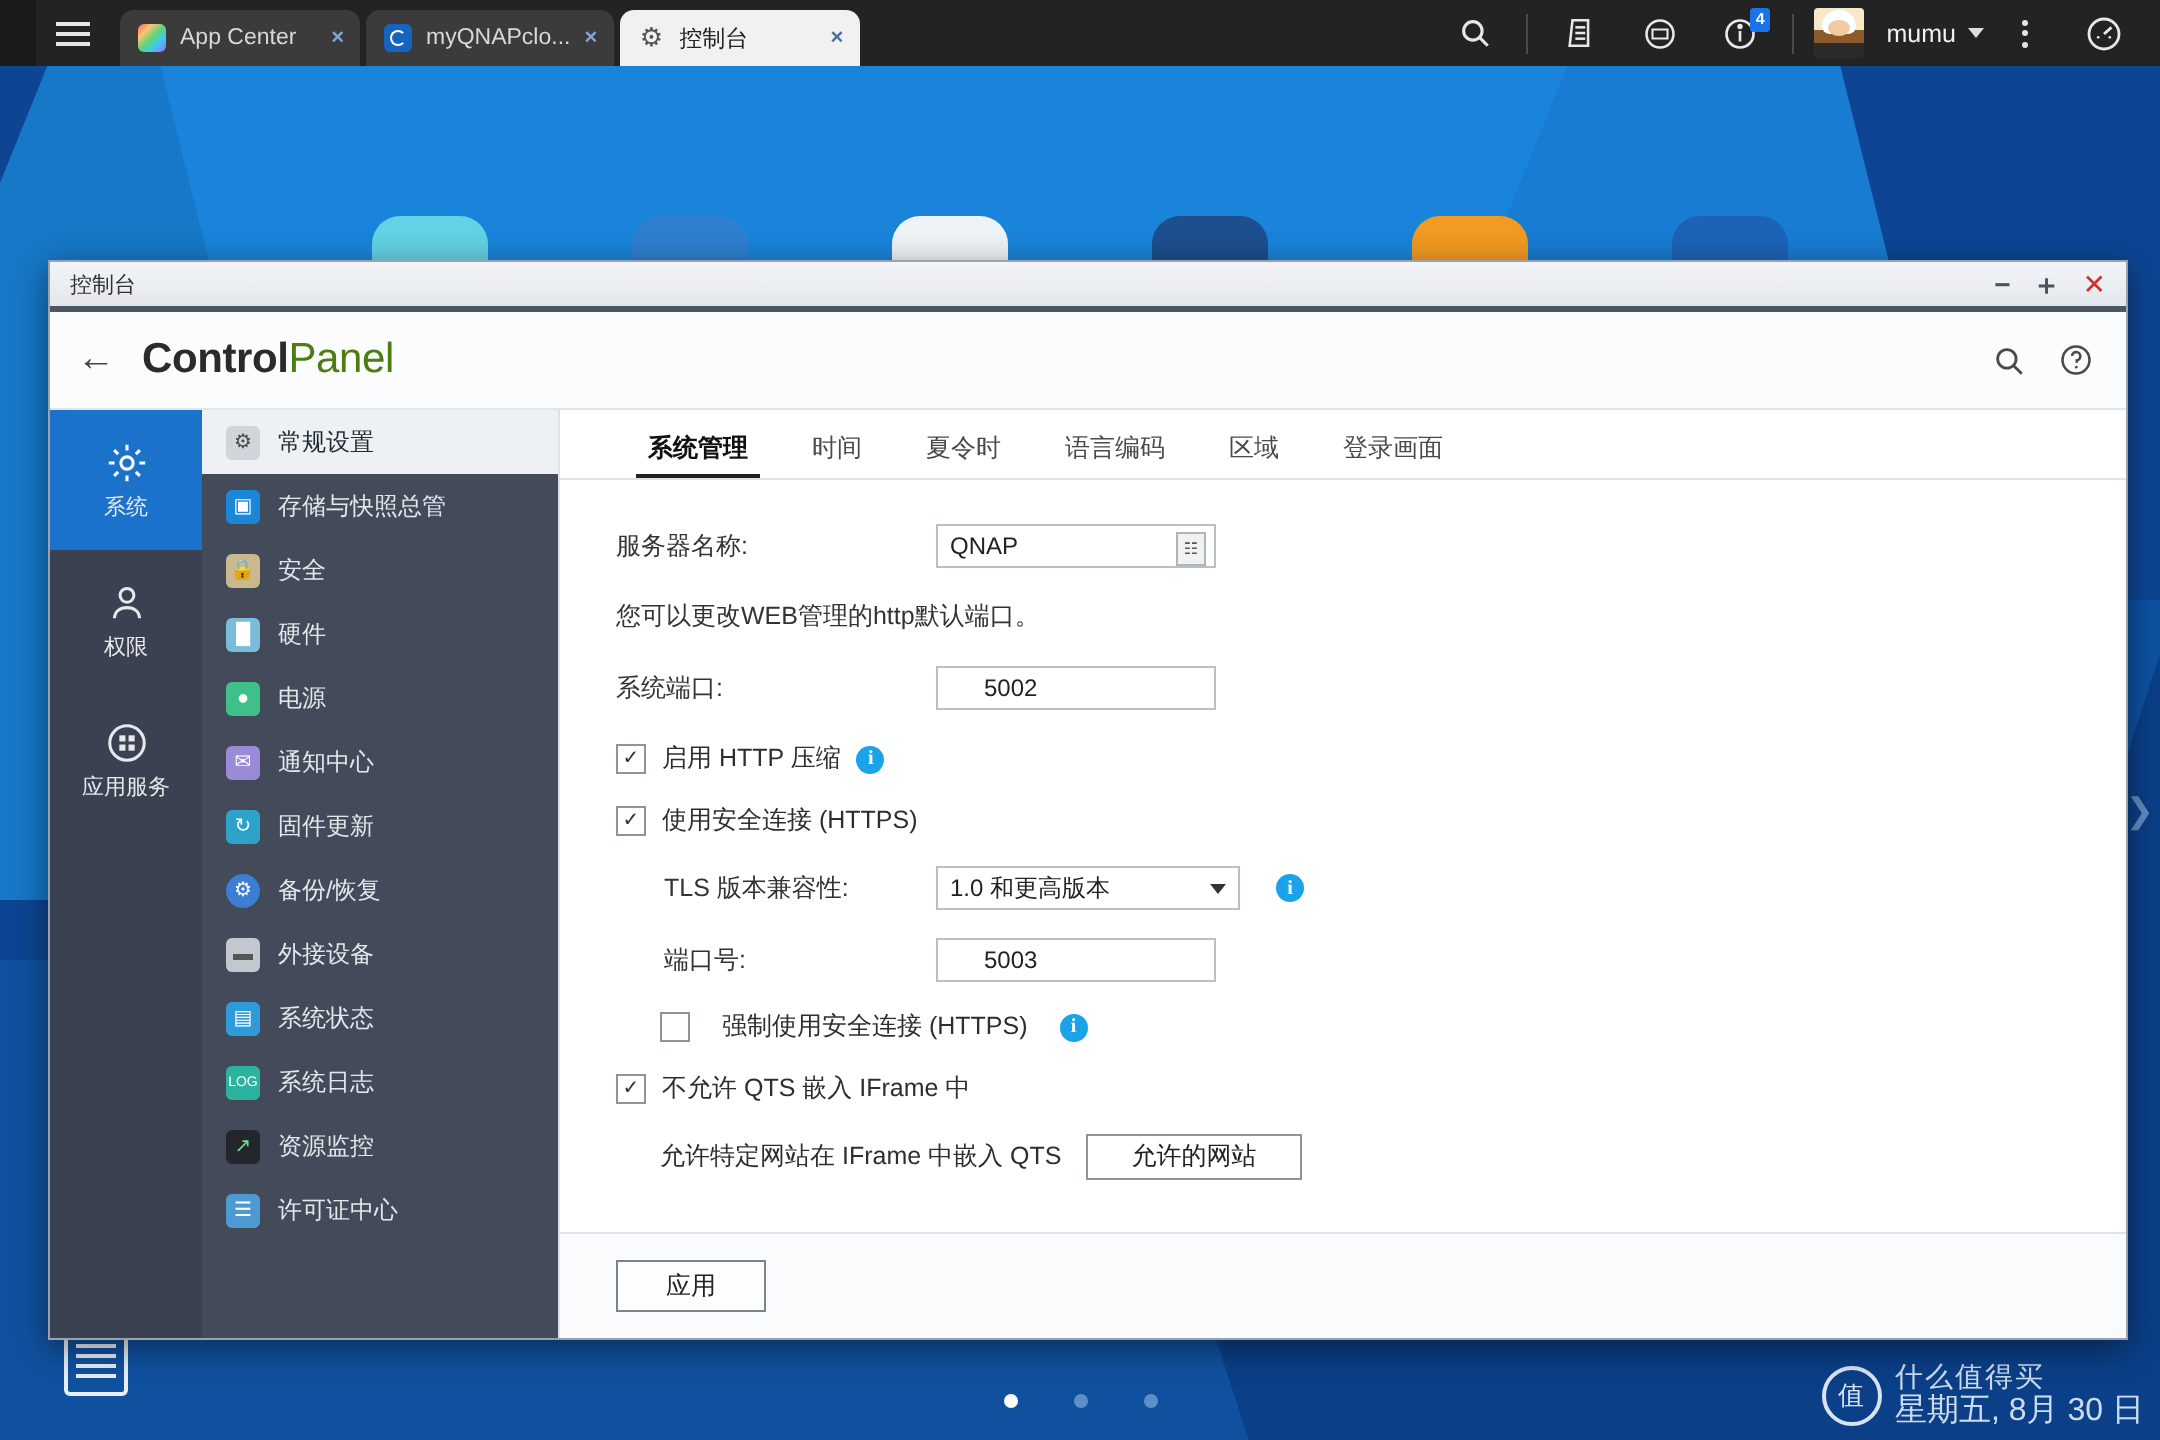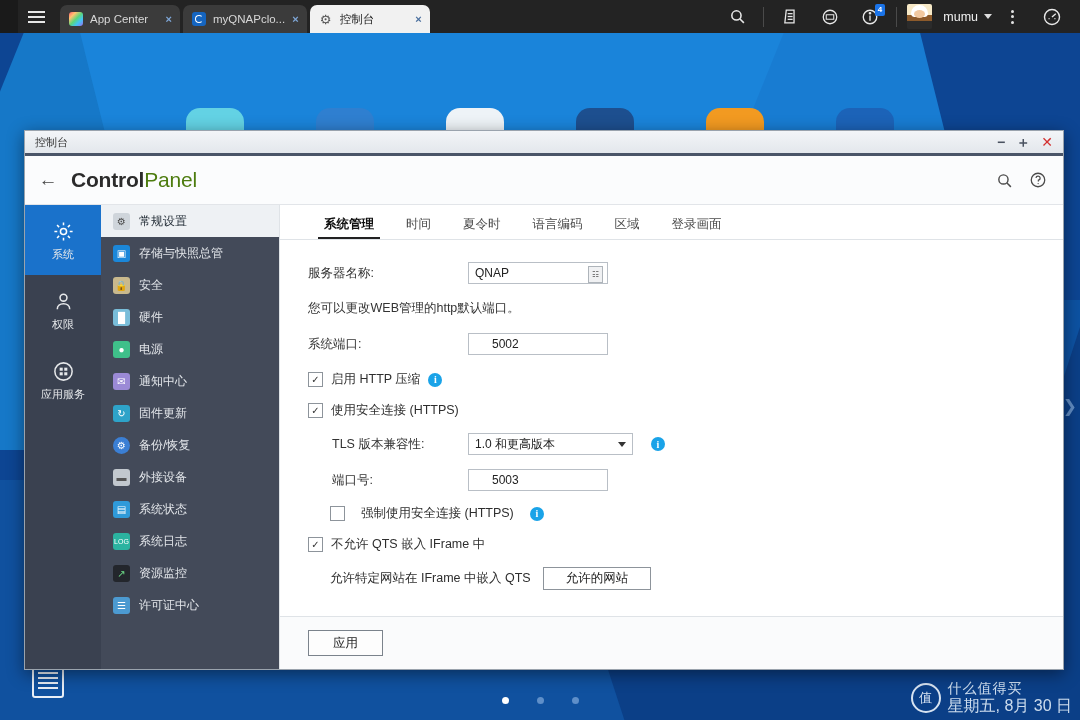--- a/index.html
+++ b/index.html
@@ -481,21 +481,21 @@
     width: 13px; height: 15px;
     border: 1px solid #aeb4ba;
     background: #f0f1f3;
     display: flex;
     align-items: center;
     justify-content: center;
     font-size: 8px;
     color: #555;
   }
   .sel {
-    width: 165px;
+    width: 152px;
     height: 22px;
     border: 1px solid #b9bfc6;
     background: #fff;
     display: flex;
     align-items: center;
     padding: 0 6px;
     box-sizing: border-box;
     font-size: 12px;
     color: #222;
     cursor: pointer;

